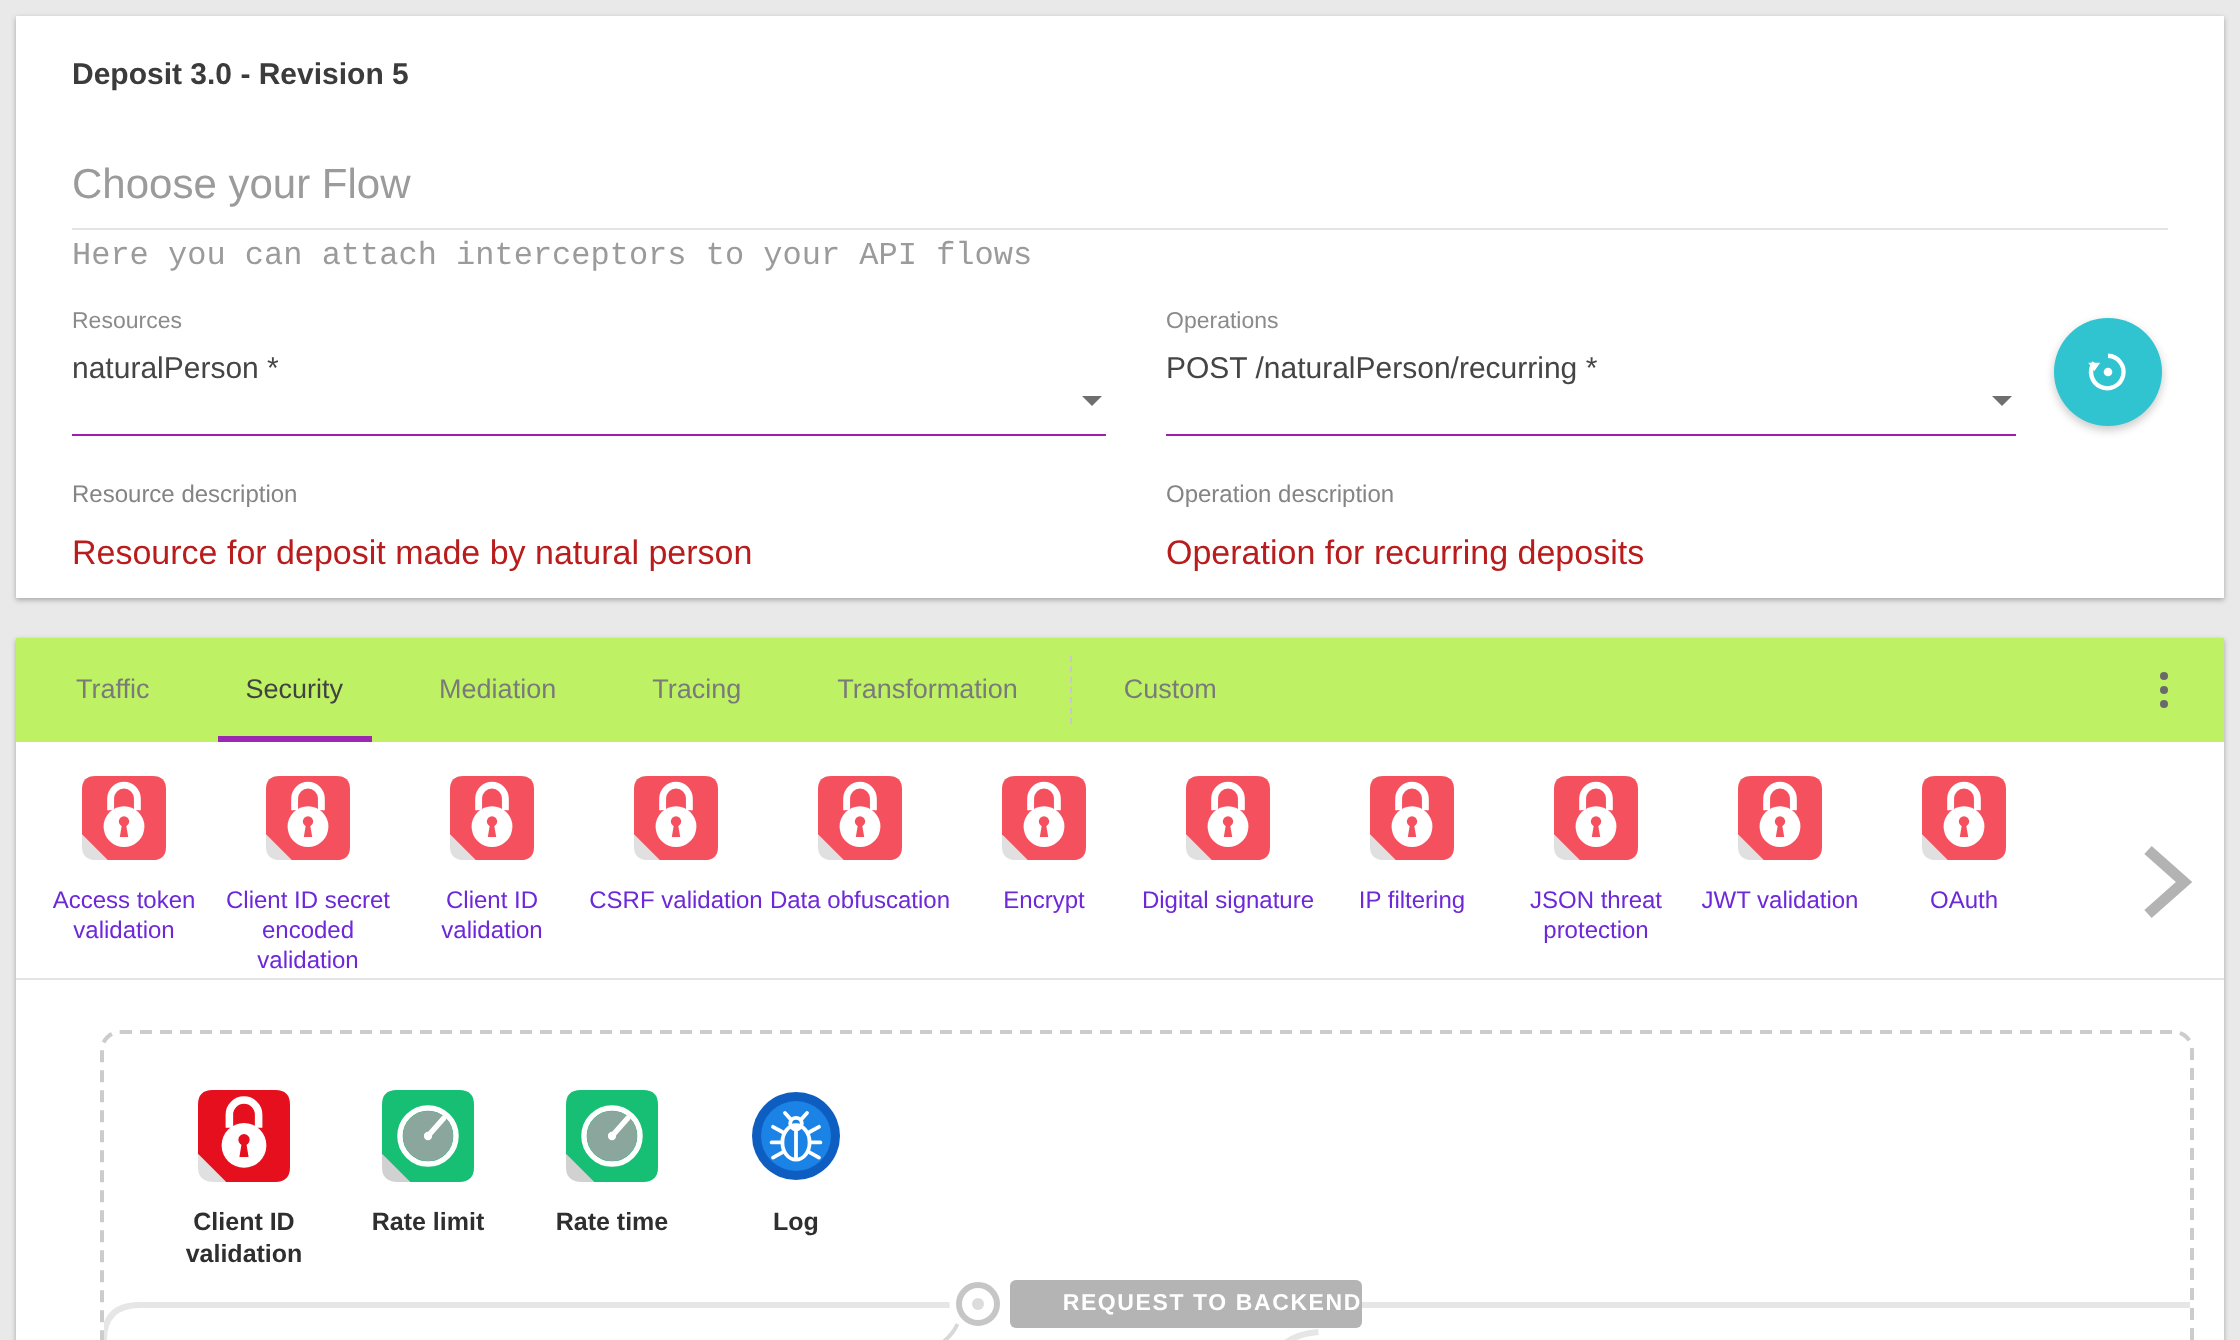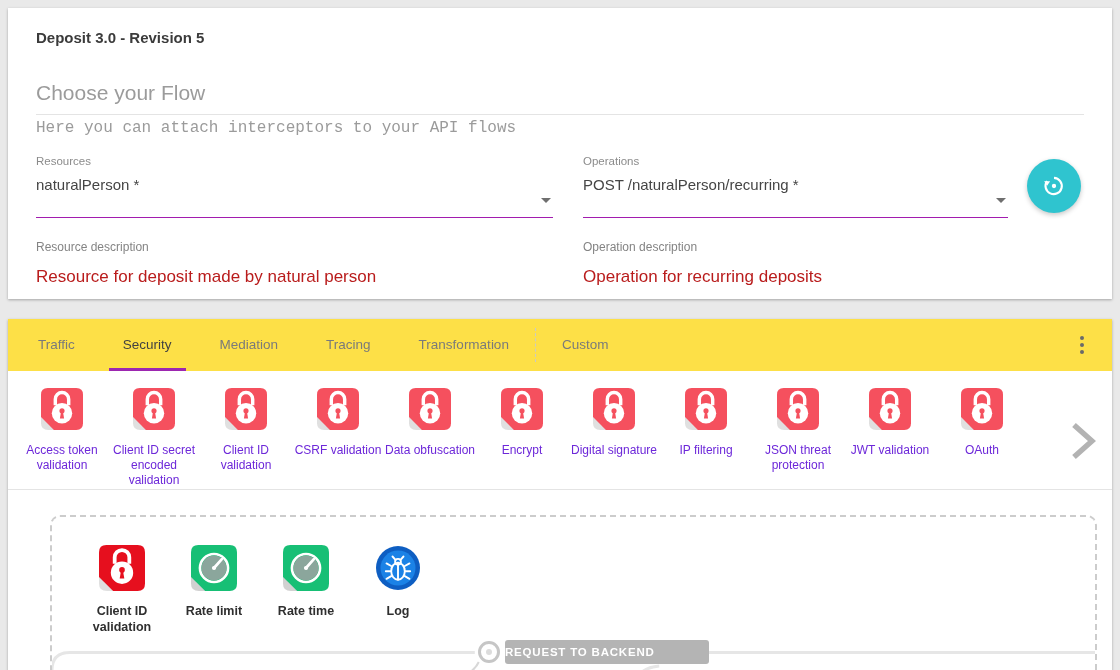--- a/index.html
+++ b/index.html
@@ -40,21 +40,21 @@
     box-shadow:0 2px 5px rgba(0,0,0,.22);
   }
   .history-btn svg { width:26px; height:26px; }
   .desc-row { display:flex; margin-top:22px; }
   .desc-block-left { width:547px; }
   .desc-label { font-size:12px; color:#848484; line-height:14px; }
   .desc-value { margin-top:13px; font-size:17px; color:#b91c1c; line-height:19px; }
   
   #card-interceptors { margin-top:20px; height:400px; position:relative; }
   .tabbar {
-    height:52px; background:#fde047; display:flex; align-items:stretch; padding-left:6px;
+    height:52px; background:#bef264; display:flex; align-items:stretch; padding-left:6px;
   }
   .tab {
     position:relative; padding:0 24px; font-size:13.5px; color:#7a7a7a;
     line-height:52px; cursor:pointer; white-space:nowrap;
   }
   .tab.active { color:#424242; }
   .tab.active .tab-underline {
     position:absolute; left:10px; right:10px; bottom:0; height:3px; background:#9c27b0;
   }
   .tab-divider { align-self:center; height:34px; border-left:1px dashed #c9c9c9; margin:0 2px; }
@@ -82,23 +82,23 @@
   }
   .flow-items { display:flex; padding:28px 0 0 24px; position:relative; z-index:2; }
   .flow-item { width:92px; flex-shrink:0; display:flex; flex-direction:column; align-items:center; cursor:grab; }
   .ficon { width:46px; height:46px; }
   .flow-label {
     margin-top:12px; font-size:12.5px; font-weight:600; color:#2f2f2f;
     line-height:16px; text-align:center; width:96px;
   }
   .track-svg { position:absolute; left:0; top:0; width:100%; height:100%; z-index:1; }
   .backend-pill {
-    position:absolute; left:453px; top:123px; width:204px; height:24px; z-index:3;
+    position:absolute; left:453px; top:123px; width:176px; height:24px; z-index:3;
     background:#b4b4b4; border-radius:3px; color:#fff; font-size:11.5px; font-weight:bold;
-    letter-spacing:.8px; text-align:left; line-height:24px;
+    letter-spacing:.8px; text-align:right; line-height:24px;
   }
   .flow-node {
     position:absolute; left:426px; top:124px; width:22px; height:22px; z-index:3;
     border:3px solid #c6c6c6; border-radius:50%; background:#fff;
     display:flex; align-items:center; justify-content:center;
   }
   .flow-node i { width:6px; height:6px; border-radius:50%; background:#dcdcdc; }
 </style>
 </head>
 <body>

